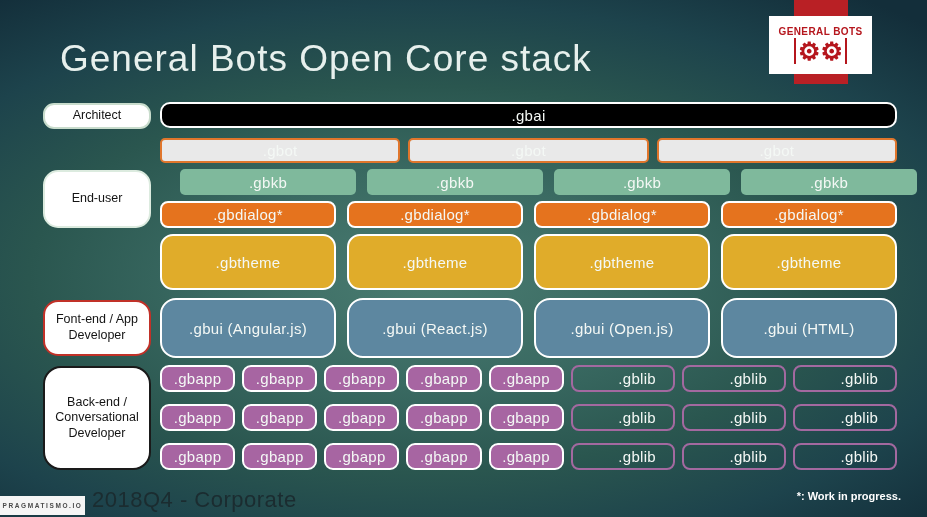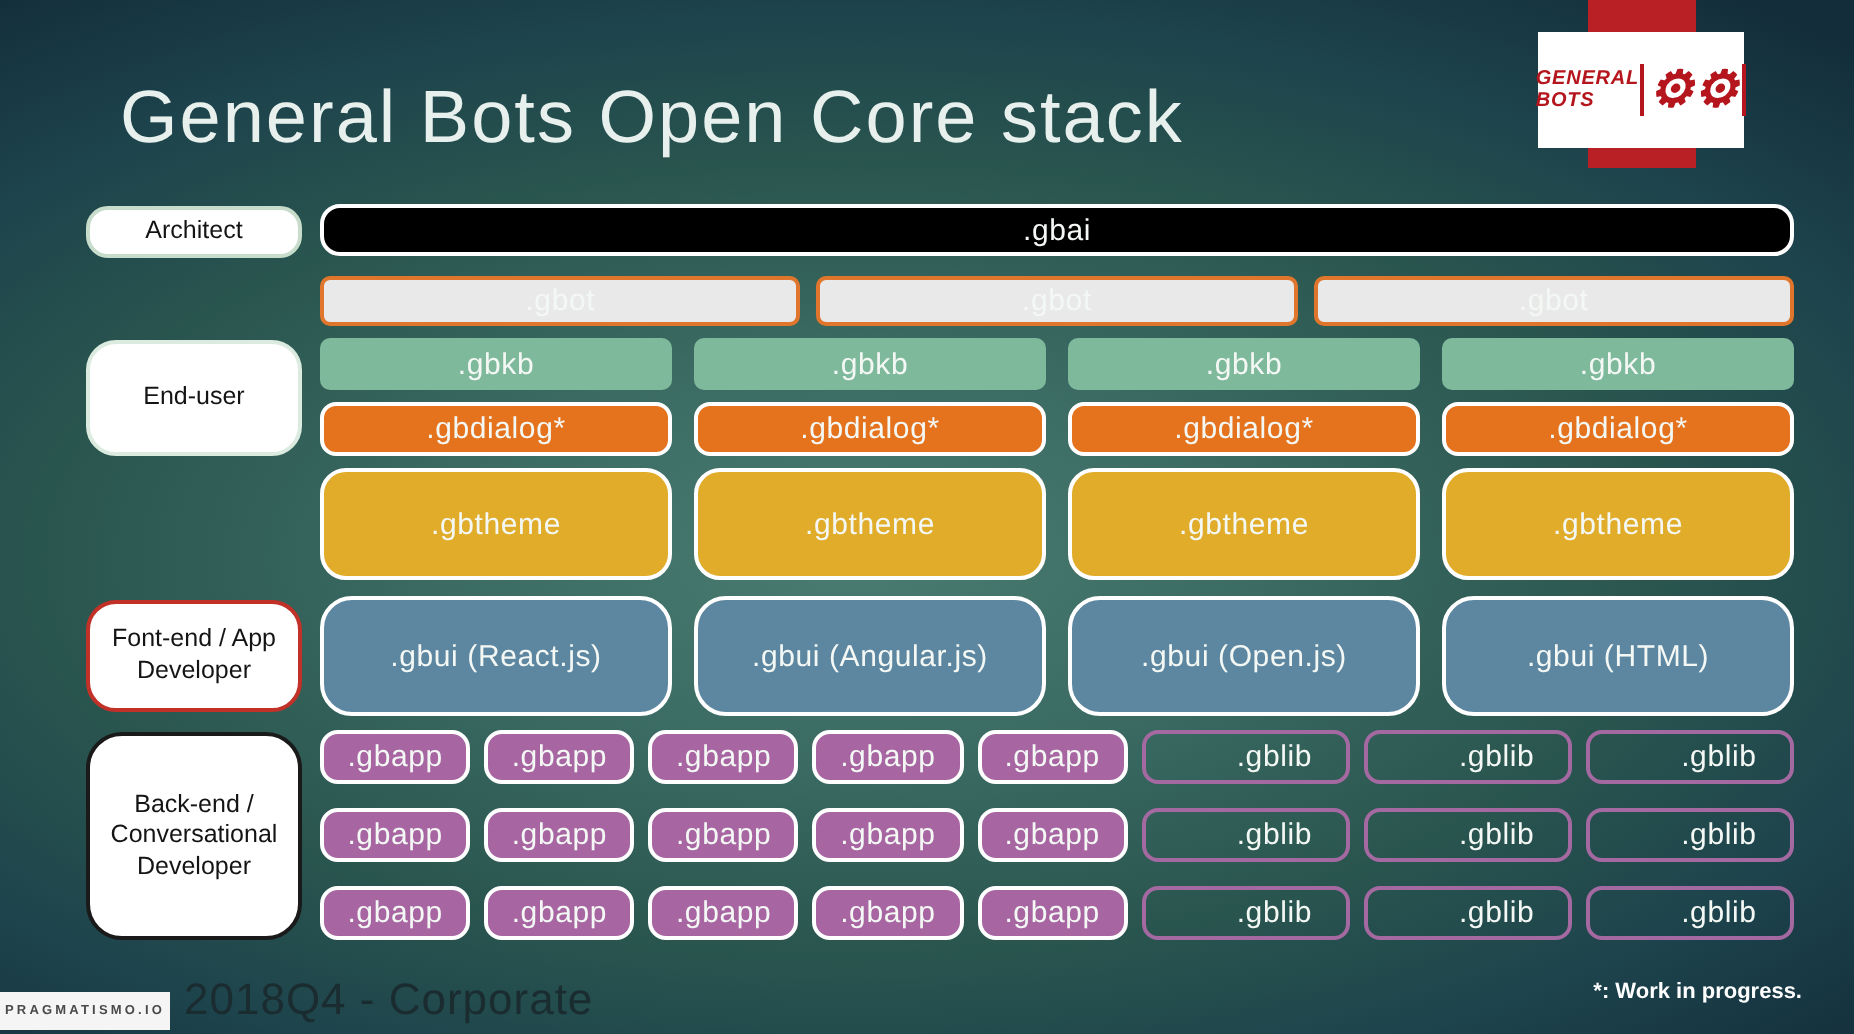--- a/index.html
+++ b/index.html
@@ -11,21 +11,21 @@
   }
   
   .title{
     position:absolute;left:60px;top:38px;font-size:37px;color:#e7f0ed;
     letter-spacing:1px;font-weight:400;
   }
   
   .logo-band{position:absolute;left:794px;top:0;width:54px;height:84px;background:#b92025;}
   .logo-card{
     position:absolute;left:769px;top:16px;width:103px;height:58px;background:#ffffff;
-    display:flex;flex-direction:row;align-items:center;justify-content:center;gap:1px;font-style:italic;
+    display:flex;flex-direction:column;align-items:center;justify-content:center;gap:1px;
   }
   .logo-brand{color:#b5161d;font-size:10px;font-weight:800;letter-spacing:.4px;}
   .logo-gears{display:flex;align-items:center;gap:2px;color:#b5161d;}
   .gear-bar{display:inline-block;width:2px;height:26px;background:#b5161d;}
   .gear-glyphs{font-size:25px;line-height:26px;font-weight:700;}
   
   .side-label{
     position:absolute;left:43px;width:108px;background:#ffffff;color:#141414;
     border:2px solid #cccccc;border-radius:11px;box-sizing:border-box;
     display:flex;align-items:center;justify-content:center;text-align:center;
@@ -38,21 +38,21 @@
   .lbl4{top:300px;height:56px;border-radius:15px;}
   .lbl5{top:366px;height:104px;border-radius:18px;}
   
   .row{position:absolute;left:160px;width:737px;display:flex;}
   .row .box{
     flex:1;display:flex;align-items:center;justify-content:center;
     box-sizing:border-box;font-size:15px;color:#f4f8f5;letter-spacing:.3px;
   }
   .r0{top:102px;height:26px;}
   .r1{top:138px;height:25px;gap:8px;}
-  .r2{top:169px;height:26px;gap:11px;}
+  .r2{top:169px;height:26px;gap:11px;margin-left:20px;}
   .r3{top:201px;height:27px;gap:11px;}
   .r4{top:234px;height:56px;gap:11px;}
   .r5{top:298px;height:60px;gap:11px;}
   .r6{top:365px;height:27px;gap:7px;}
   .r7{top:404px;height:27px;gap:7px;}
   .r8{top:443px;height:27px;gap:7px;}
   .gbai{background:#000000;border:2px solid #ffffff;border-radius:10px;}
   .gbot{background:#e9e9e9;border:2px solid #e0762c;border-radius:5px;color:#1c1c1c;}
   .gbkb{background:#7fb99c;border-radius:5px;}
   .gbdialog{background:#e5731e;border:2px solid #ffffff;border-radius:8px;}
@@ -111,22 +111,22 @@
       <div class="box gbdialog">.gbdialog*</div>
       <div class="box gbdialog">.gbdialog*</div>
     </div>
   <div class="row r4">
       <div class="box gbtheme">.gbtheme</div>
       <div class="box gbtheme">.gbtheme</div>
       <div class="box gbtheme">.gbtheme</div>
       <div class="box gbtheme">.gbtheme</div>
     </div>
   <div class="row r5">
+      <div class="box gbui">.gbui (Angular.js)</div>
       <div class="box gbui">.gbui (React.js)</div>
-      <div class="box gbui">.gbui (Angular.js)</div>
       <div class="box gbui">.gbui (Open.js)</div>
       <div class="box gbui">.gbui (HTML)</div>
     </div>
   <div class="row r6">
       <div class="box gbapp">.gbapp</div>
       <div class="box gbapp">.gbapp</div>
       <div class="box gbapp">.gbapp</div>
       <div class="box gbapp">.gbapp</div>
       <div class="box gbapp">.gbapp</div>
       <div class="box gblib">.gblib</div>

